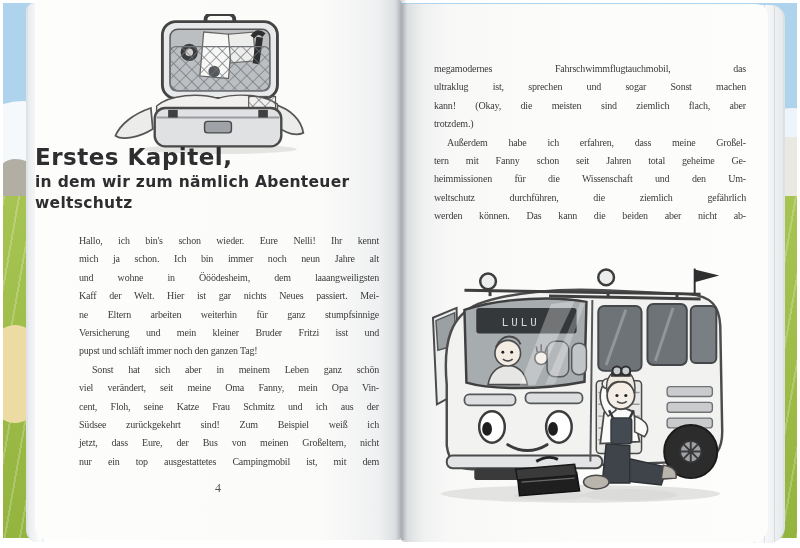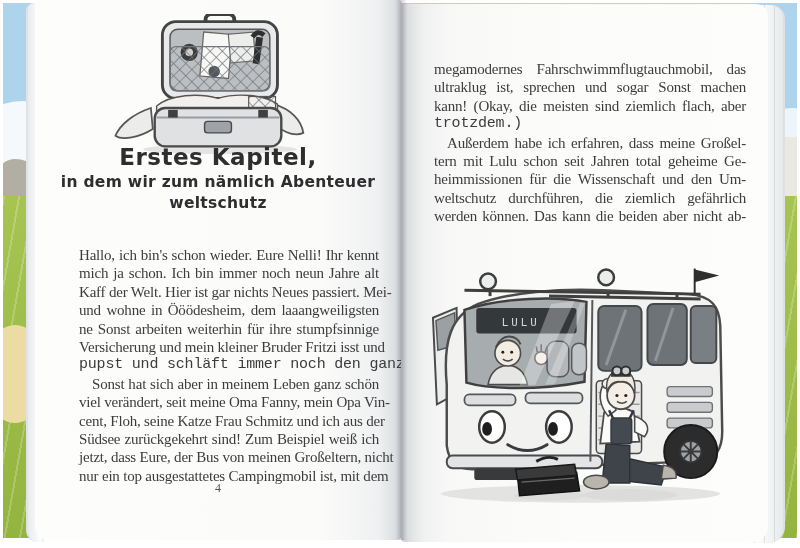--- a/index.html
+++ b/index.html
@@ -24,27 +24,27 @@
              background:repeating-linear-gradient(to right, rgba(0,0,0,0) 0 9px, rgba(170,176,182,.35) 9px 10px),
              linear-gradient(to left,#e6e9eb,#fdfdfd 65%);border-right:2px solid #dde1e4;z-index:1;}
   .page{position:absolute;z-index:2;}
   .left-page{left:35px;top:0;width:366px;height:540px;border-radius:3px 2px 4px 14px;
              background:linear-gradient(to right,#fdfdfc 0%,#fbfbf9 78%,#eff0f1 94%,#d9dcdf 99%,#c9ccd0 100%);}
   .right-page{left:401px;top:4px;width:367px;height:538px;border-radius:2px 12px 16px 4px;
              background:linear-gradient(to right,#c6cacd 0%,#dcdfe1 2%,#eff0f0 6%,#f8f8f7 13%,#fcfcfb 45%,#fdfdfc 100%);}
   .gutter{position:absolute;left:395px;top:0;width:12px;bottom:8px;z-index:3;pointer-events:none;
           background:linear-gradient(to right, rgba(0,0,0,0), rgba(80,86,92,.20) 45%, rgba(80,86,92,.25) 55%, rgba(0,0,0,0));}
   
-  .textcol{position:absolute;color:#3c3c3e;font-size:15px;line-height:18.4px;letter-spacing:-0.2px;}
-  .tc-left{left:44px;top:246px;width:300px;}
+  .textcol{position:absolute;color:#3c3c3e;font-size:10px;line-height:18.4px;letter-spacing:-0.2px;}
+  .tc-left{left:44px;top:232px;width:300px;}
   .tc-right{left:33px;top:56px;width:312px;}
   .bline{text-align:justify;text-align-last:justify;white-space:nowrap;}
-  .bline.end{text-align-last:left;font-family:Liberation Mono, monospace;}
+  .bline.end{text-align-last:left;}
   .bline.indent{padding-left:13px;}
-  .title{position:absolute;top:142px;left:0;width:100%;text-align:center;color:#2e2e30;
+  .title{position:absolute;top:142px;left:0;width:100%;color:#2e2e30;
          font-family:"DejaVu Sans", sans-serif;}
   .title .t1{font-size:23px;font-weight:600;letter-spacing:.5px;line-height:30px;}
   .title .t2,.title .t3{font-size:15.5px;font-weight:600;letter-spacing:.3px;line-height:21px;}
   .pagenum{position:absolute;top:481px;left:0;width:100%;text-align:center;font-size:12px;color:#55555a;}
   .suitcase{position:absolute;left:50%;top:14px;transform:translateX(-50%);}
   .busart{position:absolute;left:30px;top:262px;}
 </style>
 </head>
 <body>
 
@@ -97,23 +97,23 @@
 
   <div class="title">
     <div class="t1">Erstes Kapitel,</div>
     <div class="t2">in dem wir zum nämlich Abenteuer</div>
     <div class="t3">weltschutz</div>
   </div>
 
   <div class="textcol tc-left">
     <div class="bline">Hallo, ich bin's schon wieder. Eure Nelli! Ihr kennt</div>
     <div class="bline">mich ja schon. Ich bin immer noch neun Jahre alt</div>
+    <div class="bline">und wohne in Ööödesheim, dem laaangweiligsten</div>
     <div class="bline">Kaff der Welt. Hier ist gar nichts Neues passiert. Mei-</div>
-    <div class="bline">und wohne in Ööödesheim, dem laaangweiligsten</div>
-    <div class="bline">ne Sonst arbeiten weiterhin für ihre stumpfsinnige</div>
+    <div class="bline">ne Eltern arbeiten weiterhin für ganz stumpfsinnige</div>
     <div class="bline">Versicherung und mein kleiner Bruder Fritzi isst und</div>
     <div class="bline end">pupst und schläft immer noch den ganzen Tag!</div>
     <div class="bline indent">Sonst hat sich aber in meinem Leben ganz schön</div>
     <div class="bline">viel verändert, seit meine Oma Fanny, mein Opa Vin-</div>
     <div class="bline">cent, Floh, seine Katze Frau Schmitz und ich aus der</div>
     <div class="bline">Südsee zurückgekehrt sind! Zum Beispiel weiß ich</div>
     <div class="bline">jetzt, dass Eure, der Bus von meinen Großeltern, nicht</div>
     <div class="bline">nur ein top ausgestattetes Campingmobil ist, mit dem</div>
   </div>
 
@@ -121,21 +121,21 @@
 </div>
 
 <div class="page right-page">
 
   <div class="textcol tc-right">
     <div class="bline">megamodernes Fahrschwimmflugtauchmobil, das</div>
     <div class="bline">ultraklug ist, sprechen und sogar Sonst machen</div>
     <div class="bline">kann! (Okay, die meisten sind ziemlich flach, aber</div>
     <div class="bline end">trotzdem.)</div>
     <div class="bline indent">Außerdem habe ich erfahren, dass meine Großel-</div>
-    <div class="bline">tern mit Lulu schon seit Jahren total geheime Ge-</div>
+    <div class="bline">tern mit Fanny schon seit Jahren total geheime Ge-</div>
     <div class="bline">heimmissionen für die Wissenschaft und den Um-</div>
     <div class="bline">weltschutz durchführen, die ziemlich gefährlich</div>
     <div class="bline">werden können. Das kann die beiden aber nicht ab-</div>
   </div>
 
   <svg class="busart" width="305" height="255" viewBox="0 0 310 258">
     <ellipse cx="152" cy="231" rx="142" ry="9" fill="#e3e3e2"></ellipse>
 
     <g>
       <path d="M2,52 L26,42 L28,128 L6,140 Z" fill="#eceded" stroke="#4a4a4a" stroke-width="2"></path>

